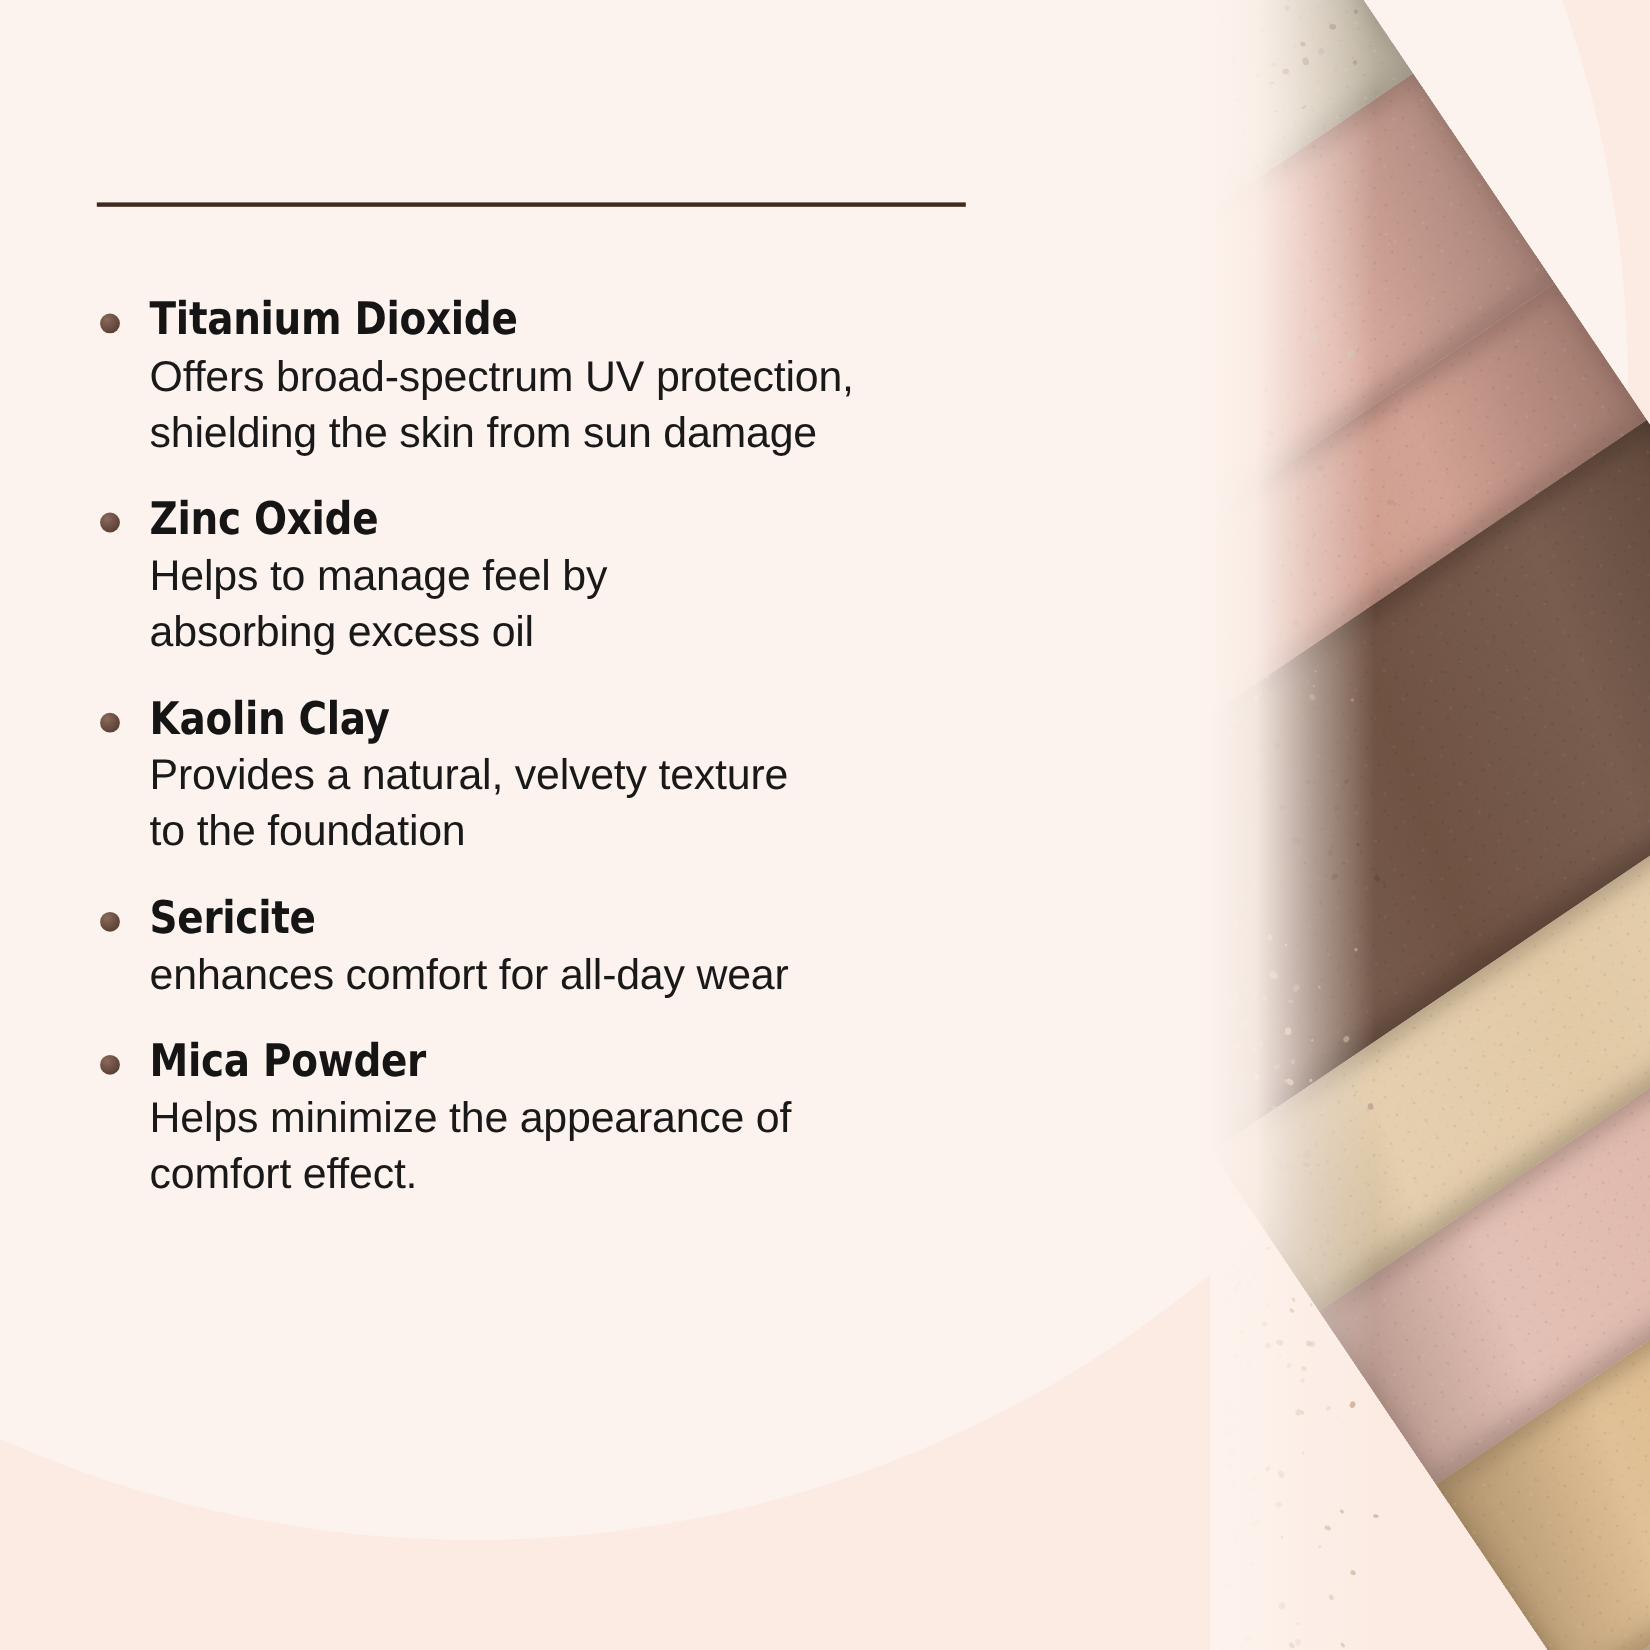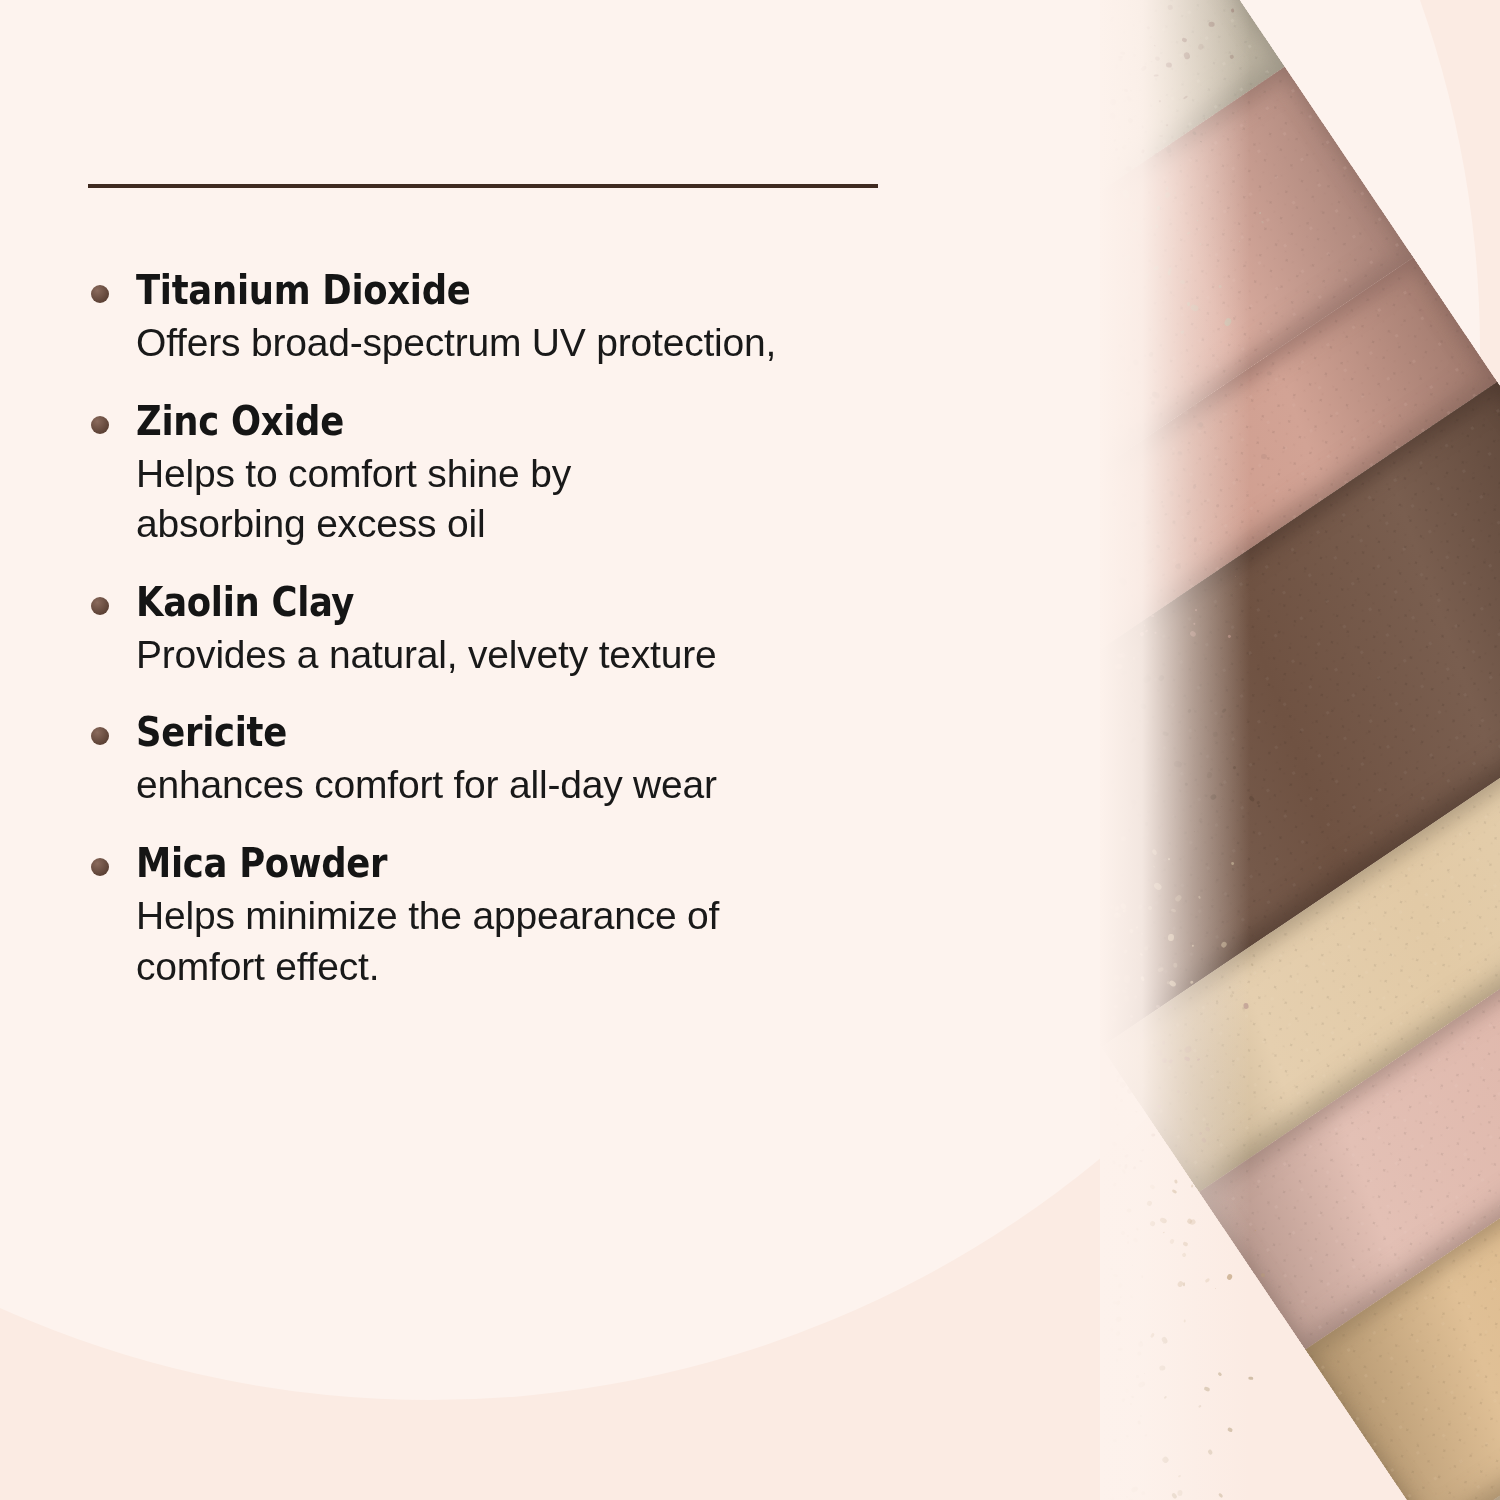--- a/index.html
+++ b/index.html
@@ -644,35 +644,37 @@
   <div class="content">
 
     <div class="title-rule"></div>
 
     <div class="list" id="ingredient-list">
         <div class="item">
           <span class="bullet"></span>
           <p class="item-name">Titanium Dioxide</p>
           <p class="item-desc">
             <span>Offers broad-spectrum UV protection,</span>
+            <span>shielding the skin from sun damage</span>
           </p>
         </div>
         <div class="item">
           <span class="bullet"></span>
           <p class="item-name">Zinc Oxide</p>
           <p class="item-desc">
-            <span>Helps to comfort shine by</span>
+            <span>Helps to manage feel by</span>
             <span>absorbing excess oil</span>
           </p>
         </div>
         <div class="item">
           <span class="bullet"></span>
           <p class="item-name">Kaolin Clay</p>
           <p class="item-desc">
             <span>Provides a natural, velvety texture</span>
+            <span>to the foundation</span>
           </p>
         </div>
         <div class="item">
           <span class="bullet"></span>
           <p class="item-name">Sericite</p>
           <p class="item-desc">
             <span>enhances comfort for all-day wear</span>
           </p>
         </div>
         <div class="item">

